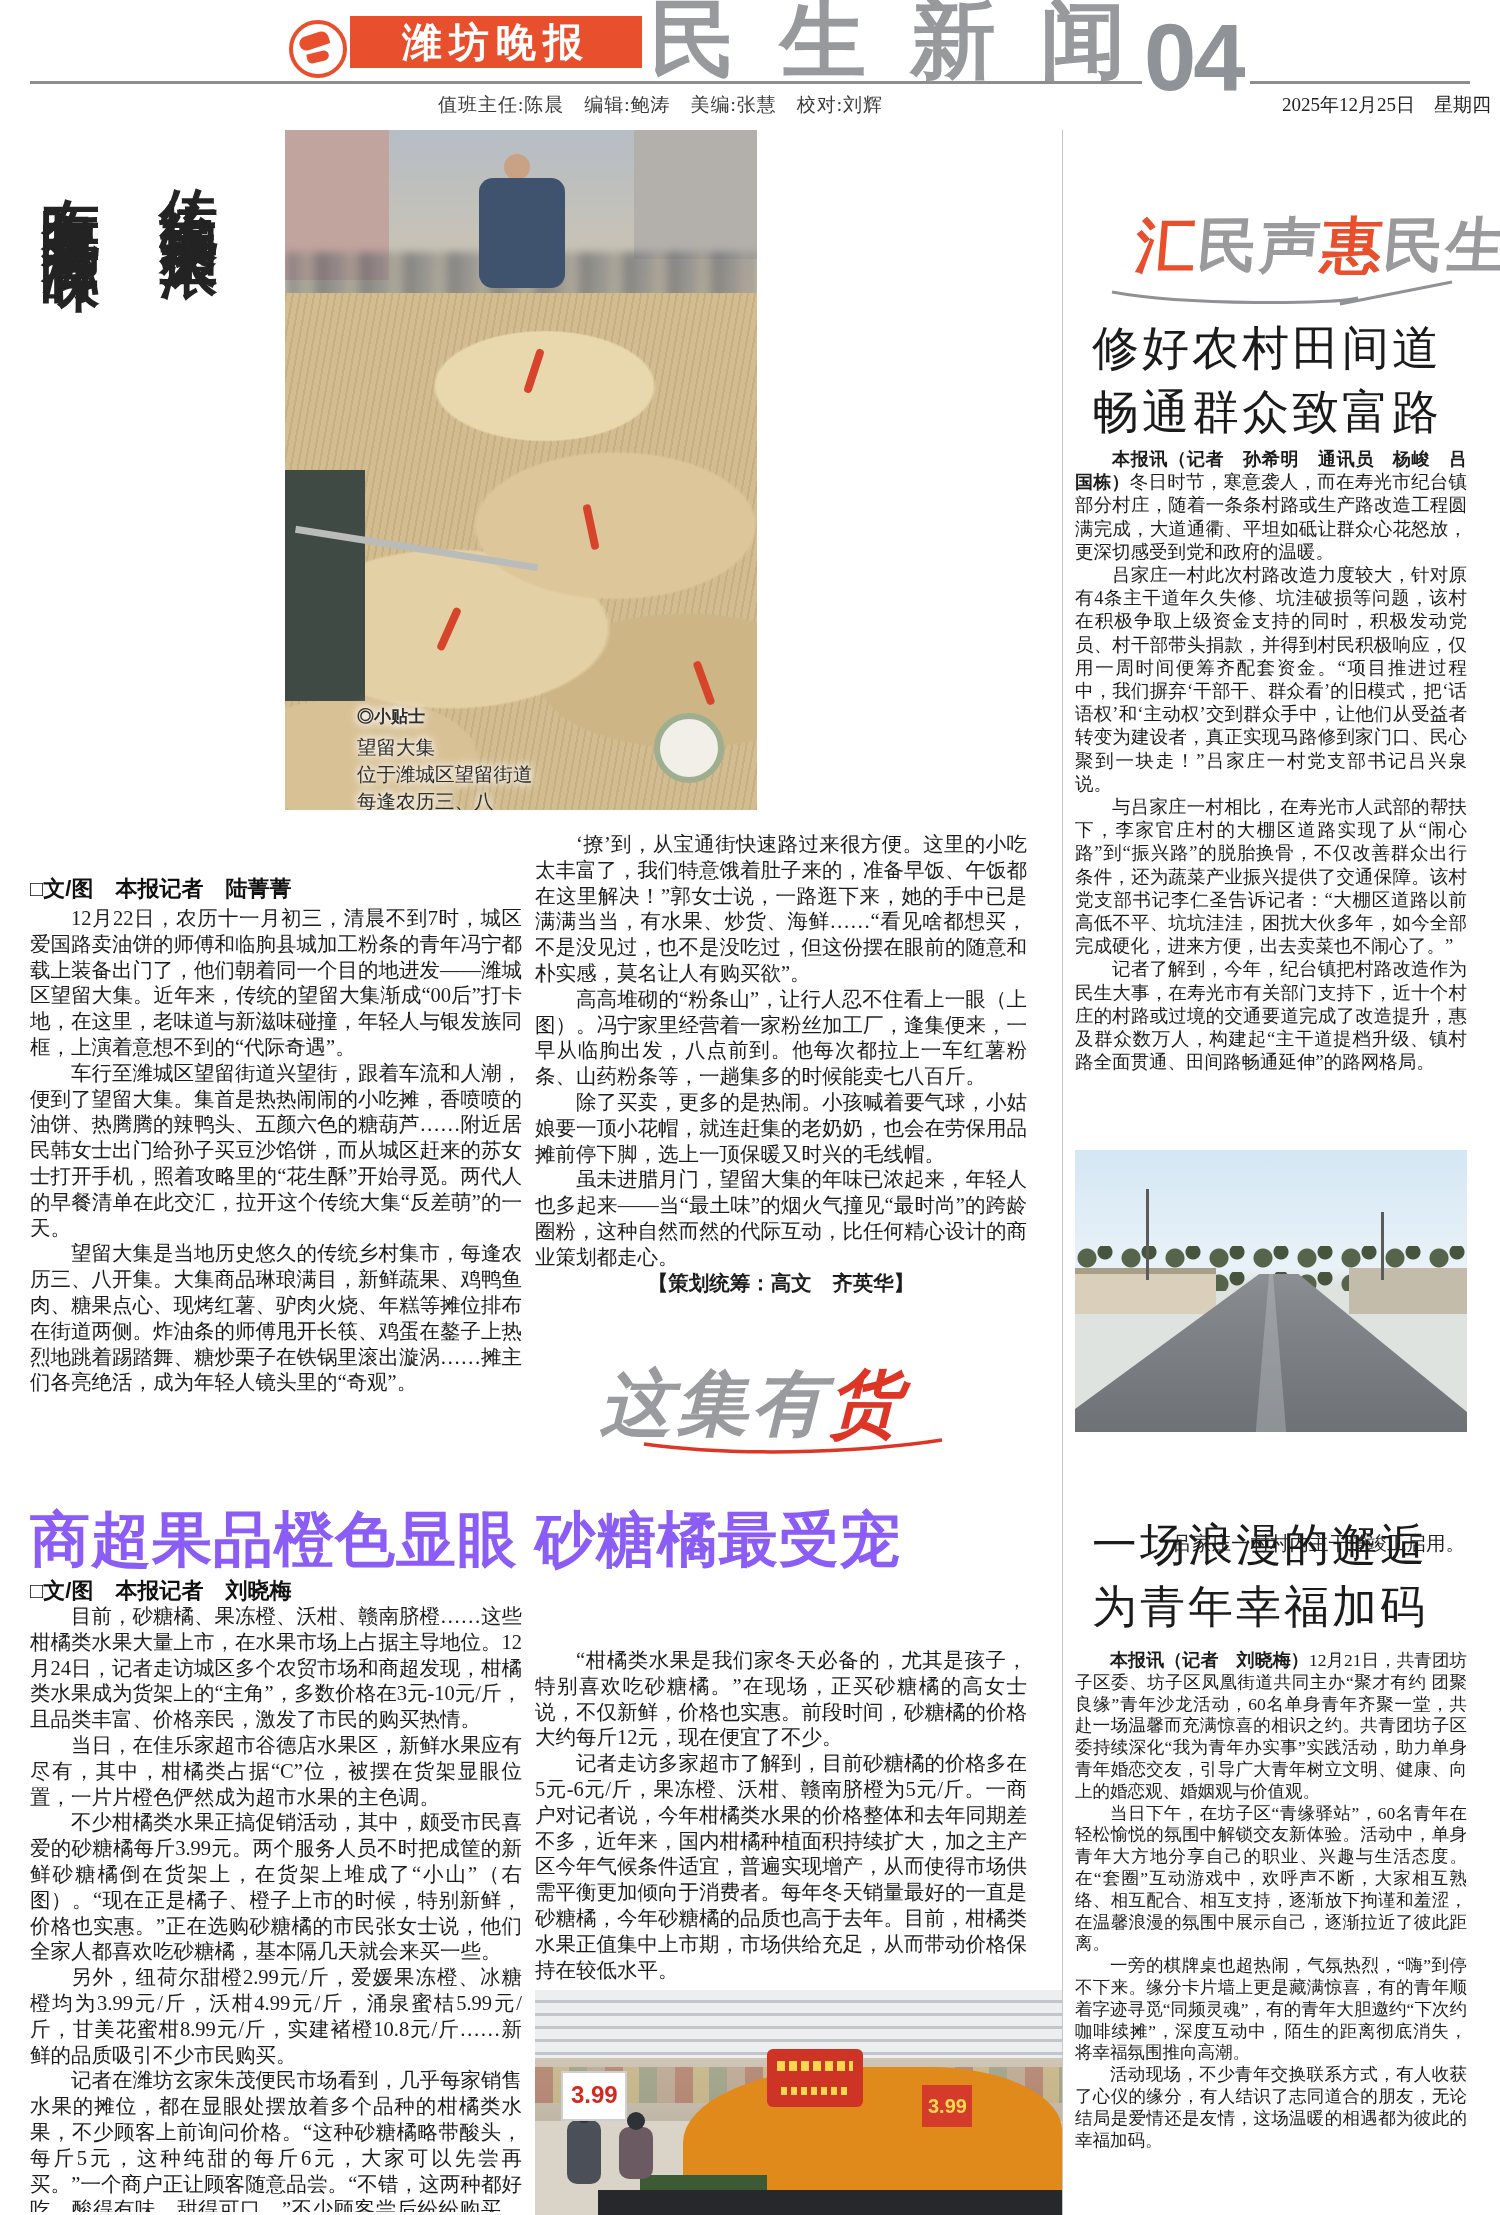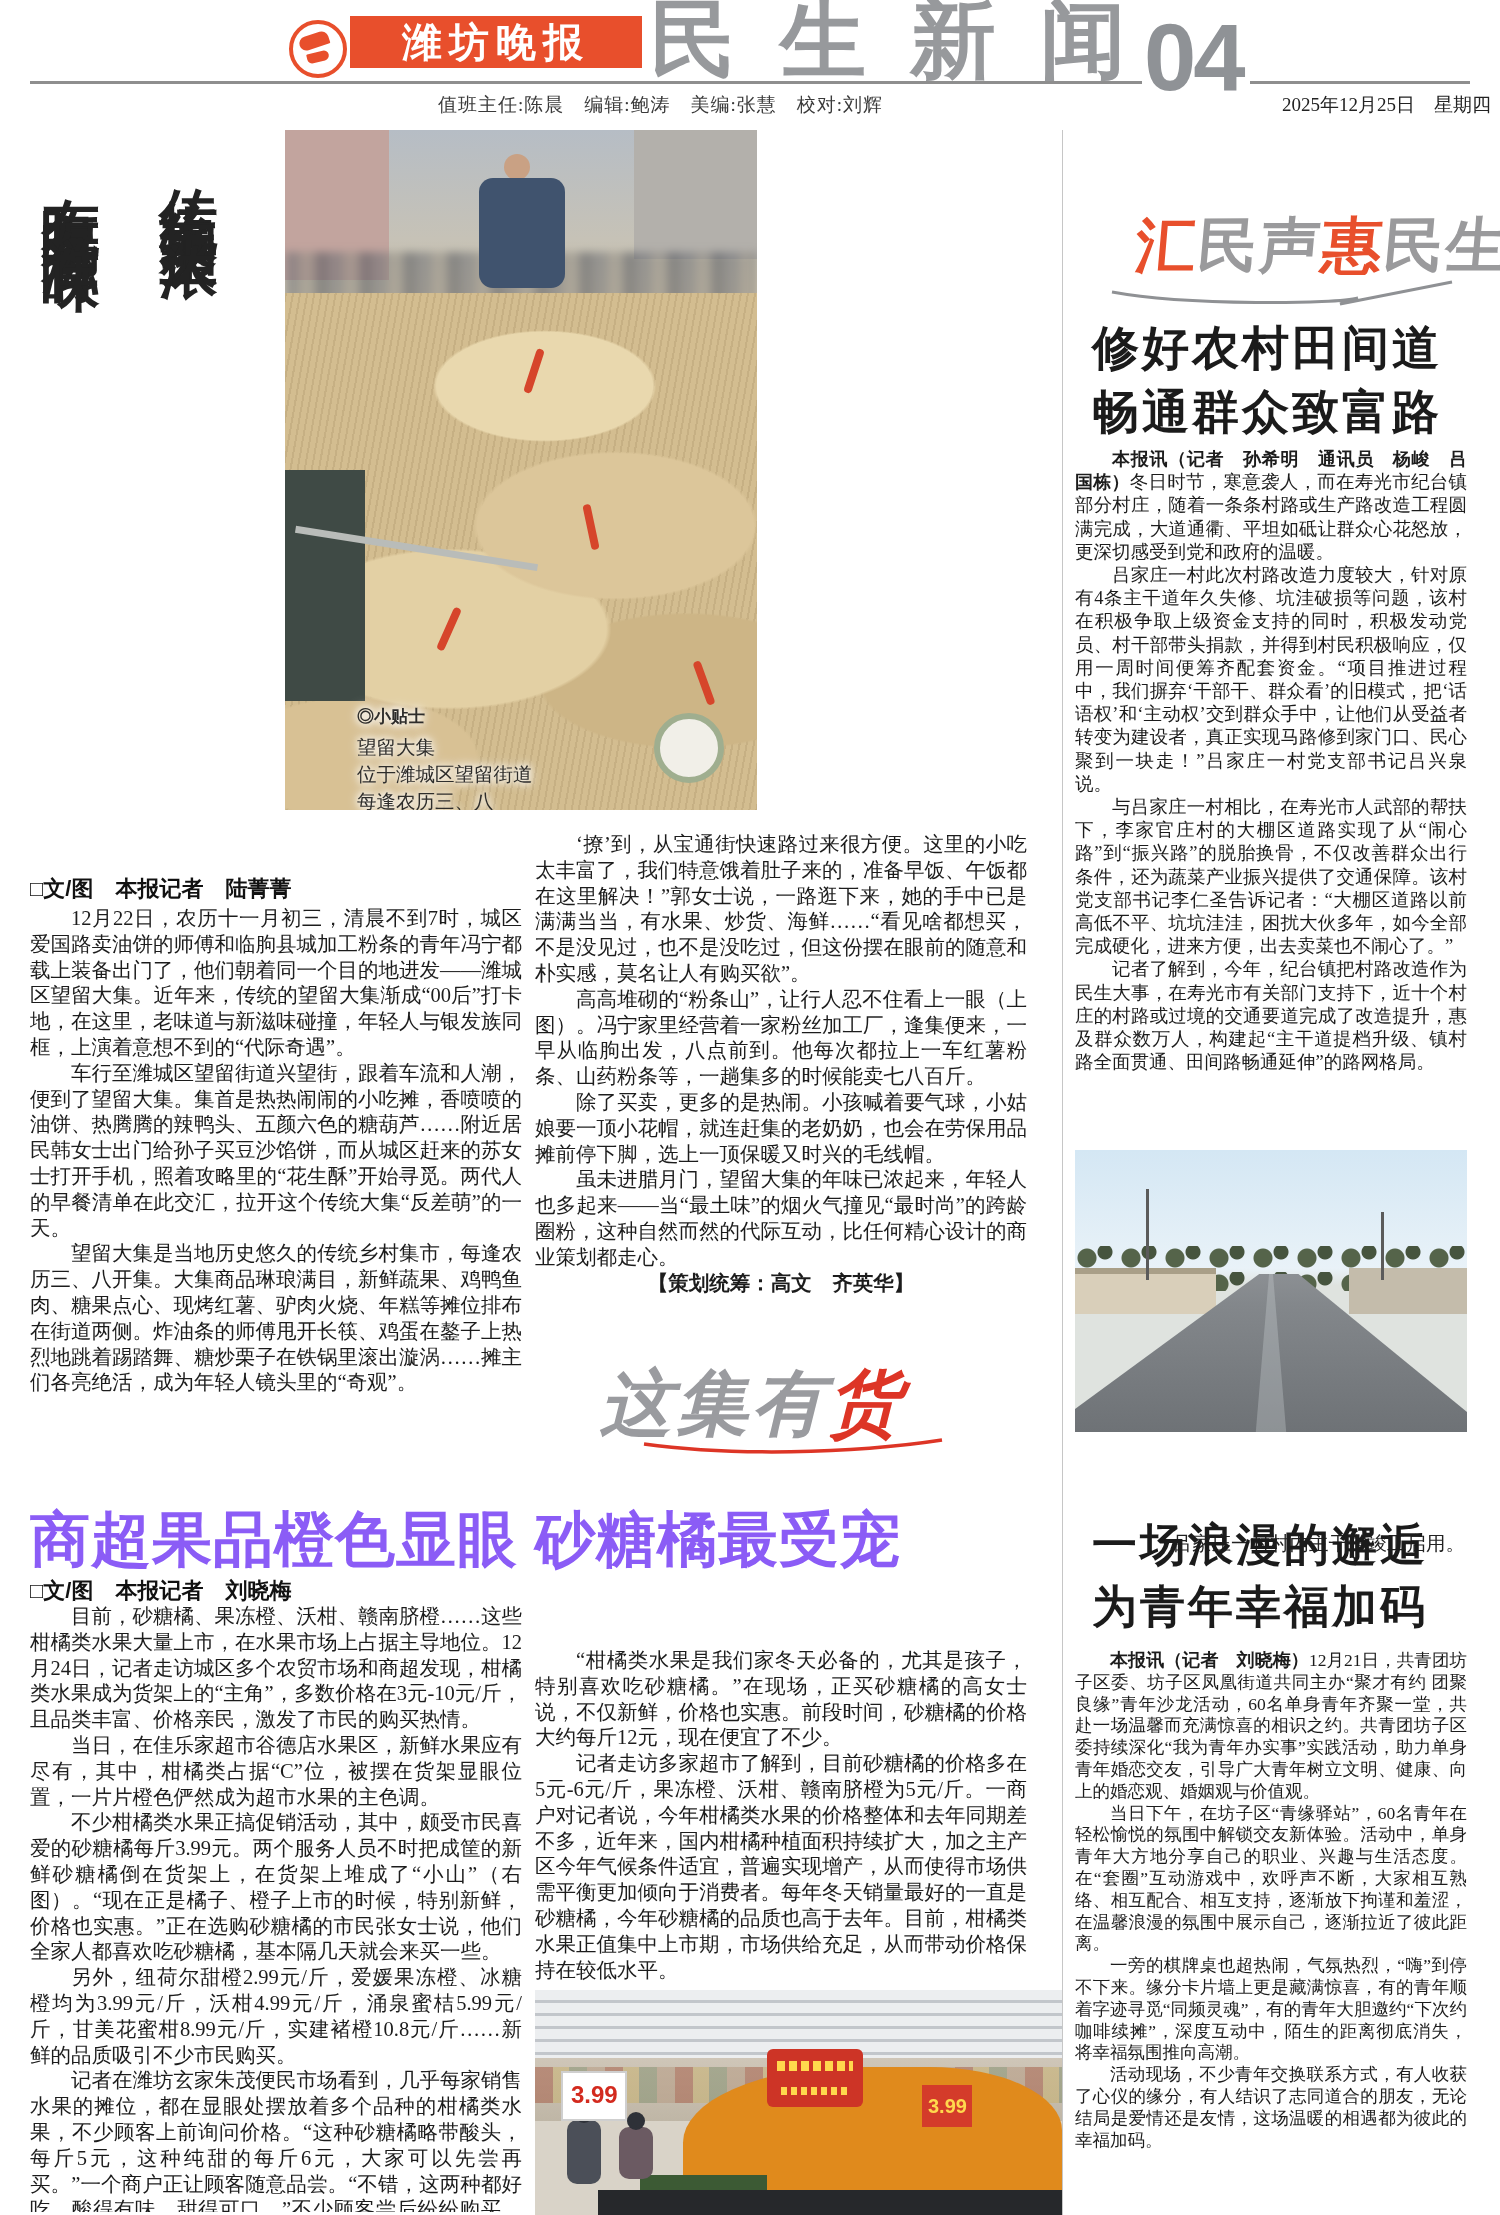--- a/index.html
+++ b/index.html
@@ -79,21 +79,21 @@
   .sp-sign-w{position:absolute;left:5%;top:36%;width:62px;height:46px;background:#fff;border:2px solid #cfcfcf;color:#d32a1e;font-weight:900;font-size:24px;line-height:44px;text-align:center;font-family:"Liberation Sans",sans-serif;}
   .sp-sign-r{position:absolute;right:17%;top:42%;width:50px;height:42px;background:#d43b2a;color:#ffd84d;font-weight:900;font-size:20px;line-height:42px;text-align:center;font-family:"Liberation Sans",sans-serif;}
   .sp-banner{position:absolute;left:44%;top:26%;width:96px;height:58px;background:#cd3426;border-radius:6px;}
   .sp-banner::after{content:"";position:absolute;left:10px;top:12px;right:10px;height:10px;background:repeating-linear-gradient(90deg,#ffd84d 0 8px,rgba(0,0,0,0) 8px 12px);}
   .sp-banner::before{content:"";position:absolute;left:14px;bottom:12px;right:14px;height:8px;background:repeating-linear-gradient(90deg,#ffd84d 0 6px,rgba(0,0,0,0) 6px 10px);}
   
   #vdivider{left:1062px;top:130px;width:1px;height:2085px;background:#c6c6c6;}
   #hui-logo{left:1136px;top:206px;font-weight:900;font-size:60px;letter-spacing:2px;font-family:"Liberation Sans",sans-serif;transform:skewX(-5deg);white-space:nowrap;}
   #hui-logo .red{color:#e84f2c;}
   #hui-logo .gray{color:#9a9a9c;}
-  .sidehead{font-weight:700;font-size:47px;line-height:64px;letter-spacing:3px;color:#1b1b1b;white-space:nowrap;}
+  .sidehead{font-weight:400;font-size:47px;line-height:64px;letter-spacing:3px;color:#1b1b1b;white-space:nowrap;}
   #sh1{left:1092px;top:316px;}
   #sh2{left:1092px;top:1514px;font-size:45px;line-height:62px;}
   .sidecol{width:392px;font-size:18.5px;line-height:23.2px;text-align:justify;}
   .sidecol p{margin:0;text-indent:2em;}
   .sidecol p b{font-family:"Liberation Sans",sans-serif;font-size:18px;}
   #side-a1{left:1075px;top:448px;height:698px;overflow:hidden;}
   #side-a2{left:1075px;top:1650px;height:565px;overflow:hidden;font-size:17.5px;line-height:21.8px;}
   #photo-road{left:1075px;top:1150px;width:392px;height:282px;background:linear-gradient(180deg,#d4e7f4 0%,#e9f2f8 42%,#dfe3df 48%);}
   .rd-trees{position:absolute;left:0;top:34%;width:100%;height:16%;
     background-image:radial-gradient(circle at 12px 12px,#55644a 0 9px,rgba(0,0,0,0) 10px),radial-gradient(circle at 30px 6px,#46543e 0 7px,rgba(0,0,0,0) 8px);background-size:44px 26px;}

